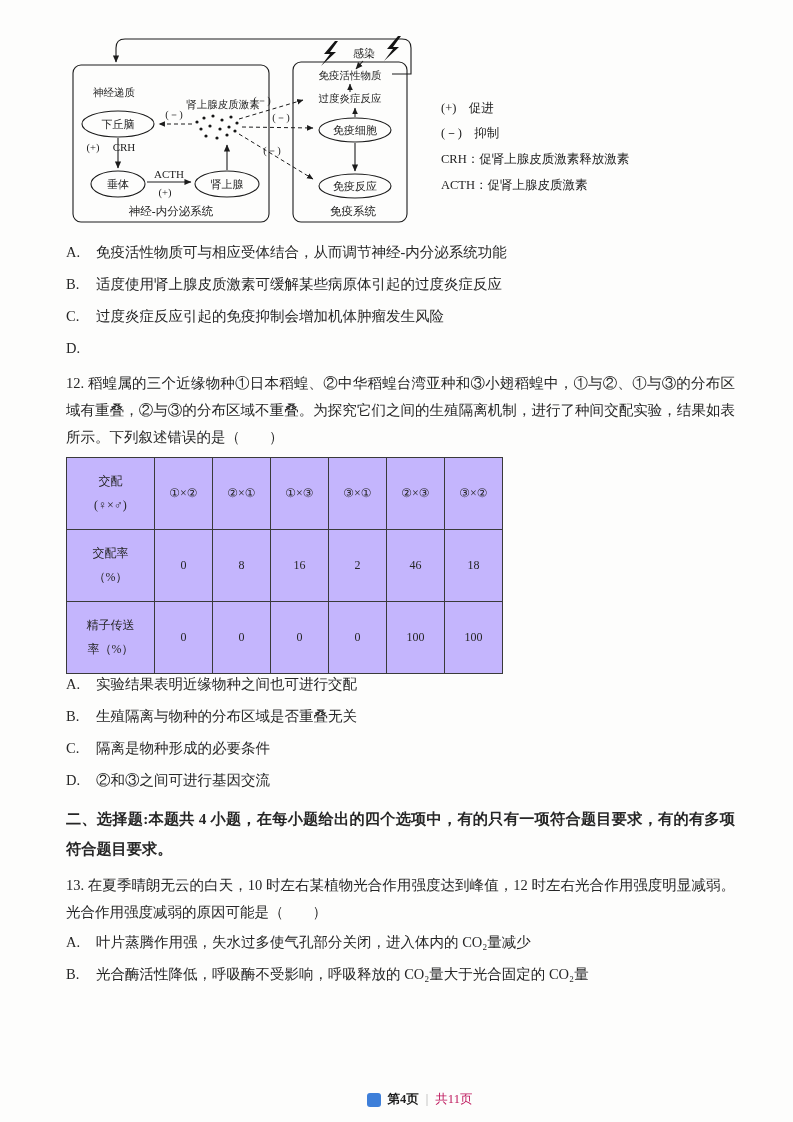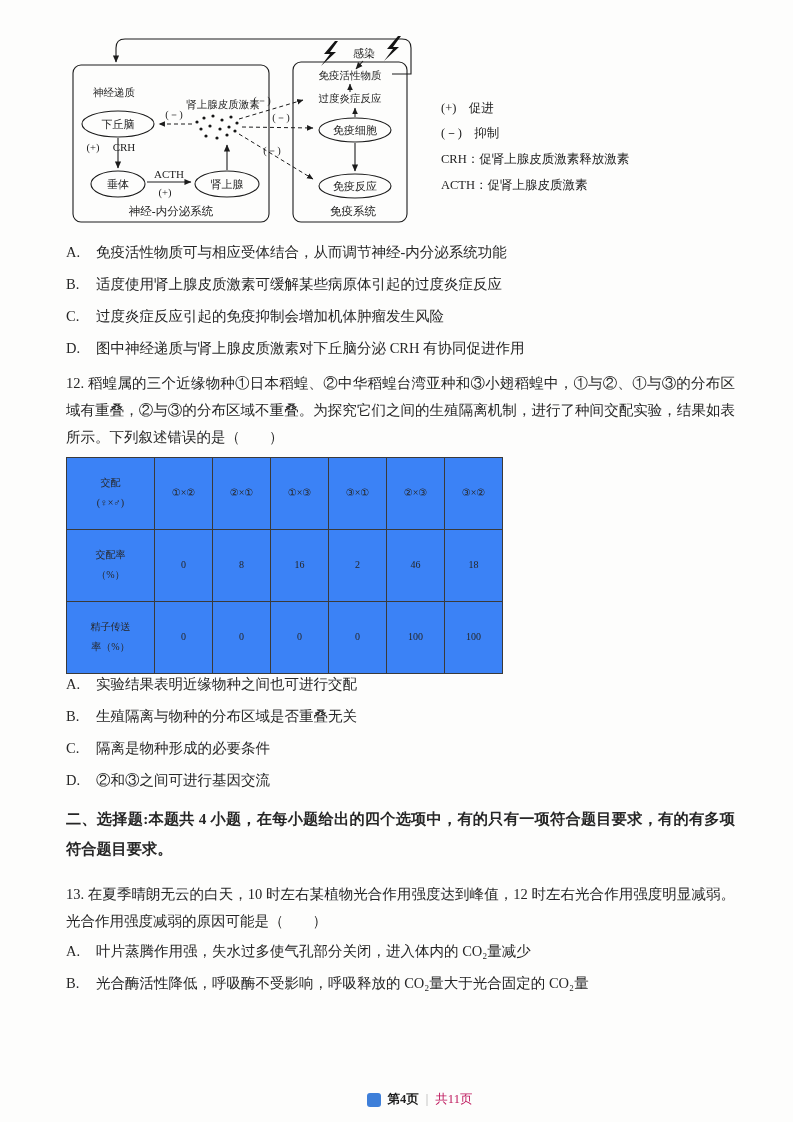--- a/index.html
+++ b/index.html
@@ -18,27 +18,27 @@
   svg text.small { font-size:10.5px; }
   svg text.sign { font-size:10.5px; }
   svg text.legend-line { font-size:12.5px; }
   svg text.sys { font-size:11.5px; }
   .opt { display:flex; margin-bottom:11px; font-size:14.5px; line-height:1.45; }
   .opt .lbl { flex:none; width:30px; }
   .stem { font-size:14.5px; line-height:1.86; text-align:justify; margin:8px 0 6px; }
   table.mating { border-collapse:collapse; margin:2px 0 0 0; table-layout:fixed; }
   table.mating td {
     border:1px solid #3a3a3a; text-align:center; vertical-align:middle;
-    font-size:10px; height:72px; line-height:2.05; background:#3b82f6;
+    font-size:12px; height:72px; line-height:2.05; background:#c4b5fd;
   }
   td.c0 { width:88px; }
   td.cd { width:58px; }
   .note { font-size:13.5px; margin:10px 0 12px; }
   .sec-head { font-weight:bold; font-size:15.2px; line-height:1.95; text-align:justify; margin-top:13px; }
-  .q13-stem { margin-top:18px; }
+  .q13-stem { margin-top:9px; }
   .footer {
     position:absolute; left:0; bottom:14px; width:100%;
     display:flex; align-items:center; justify-content:center; gap:7px; font-size:12.5px;padding-left:46px;
   }
   .logo { width:14px; height:14px; border-radius:3px; background:#3e7fd9; flex:none; }
   .pg { color:#1f1f1f; font-weight:600; }
   .sep { color:#adadad; }
   .tot { color:#be185d; }
 </style>
 </head>
@@ -140,21 +140,20 @@
     <div class="opt">
       <span class="lbl">B.</span>
       <span>适度使用肾上腺皮质激素可缓解某些病原体引起的过度炎症反应</span>
     </div>
     <div class="opt">
       <span class="lbl">C.</span>
       <span>过度炎症反应引起的免疫抑制会增加机体肿瘤发生风险</span>
     </div>
     <div class="opt">
       <span class="lbl">D.</span>
-      <span>图中神经递质与肾上腺皮质激素对下丘脑分泌 CRH 有协同促进作用</span>
     </div>
   </div>
 
   <p class="stem">12. 稻蝗属的三个近缘物种①日本稻蝗、②中华稻蝗台湾亚种和③小翅稻蝗中，①与②、①与③的分布区域有重叠，②与③的分布区域不重叠。为探究它们之间的生殖隔离机制，进行了种间交配实验，结果如表所示。下列叙述错误的是（　　）</p>
 
   <table class="mating">
     <tbody>
         <tr>
       <td class="c0">
         <div>交配</div>

